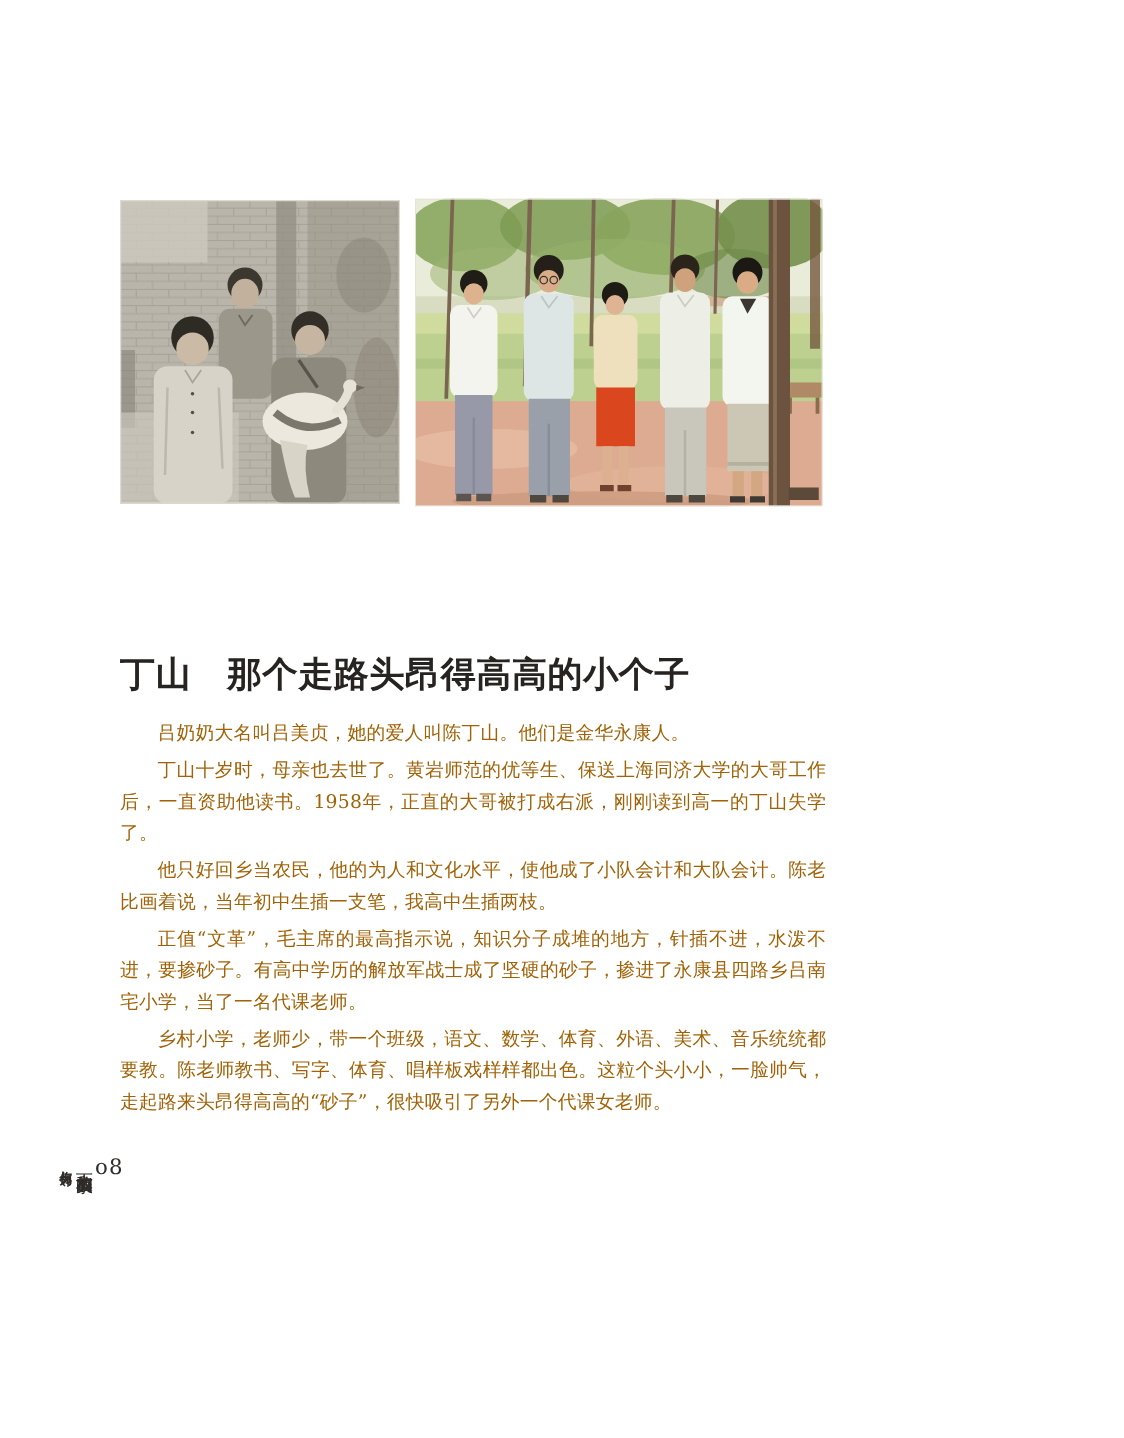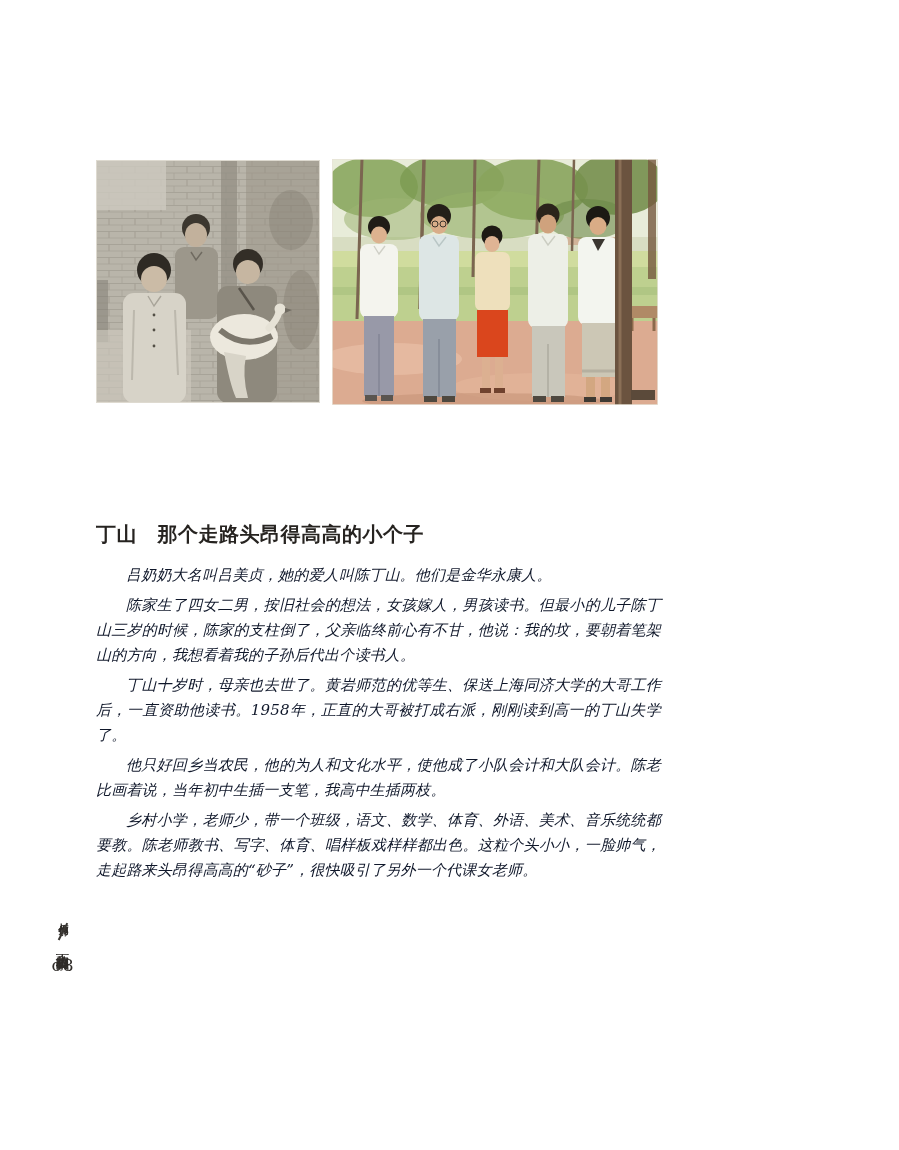--- a/index.html
+++ b/index.html
@@ -7,30 +7,30 @@
     position:relative; width:899px; height:1150px; background:#ffffff;
     font-family:"DejaVu Serif","Liberation Serif",serif; color:#2e2b28; overflow:hidden;
   }
   figure.photo { position:absolute; margin:0; padding:0; }
   figure.photo svg { display:block; width:100%; height:100%; }
   .photo-bw    { left:96px;  top:160px; width:224px; height:243px; }
   .photo-color { left:332px; top:159px; width:326px; height:246px; }
 
   .article { position:absolute; left:96px; top:521px; width:565px; }
   .article h1 {
-    font-size:20px; font-weight:bold; margin:0 0 15px 0; letter-spacing:0.5px; color:#262320;
+    font-size:28px; font-weight:bold; margin:0 0 15px 0; letter-spacing:0.5px; color:#262320;
   }
   .article p {
     font-size:15px; line-height:25px; margin:0 0 5px 0;
-    text-align:justify; text-indent:2em; letter-spacing:0.2px; color:#0f172a;font-style:italic;
+    text-align:justify; text-indent:2em; letter-spacing:0.2px; color:#a16207;
   }
 
   .sidebar {
     position:absolute; left:44px; top:915px; width:38px;
-    display:flex; flex-direction:column; align-items:center;
+    display:flex; flex-direction:row; align-items:center;
   }
   .series-title {
     writing-mode:vertical-rl; text-orientation:upright;
     font-family:"DejaVu Sans","Liberation Sans",sans-serif;
     font-size:10px; font-weight:bold; letter-spacing:1px; color:#2e2b28;
   }
   .sidebar-divider {
     width:1.5px; height:19px; background:#3a3733; transform:rotate(27deg); margin:3px 0 2px 0;
   }
   .book-title {
@@ -176,23 +176,23 @@
       <line x1="288" y1="0" x2="288" y2="246" stroke="#8a6f56" stroke-width="3"></line>
       <rect x="316" y="0" width="8" height="120" fill="#75593f" opacity="0.8"></rect>
       <rect x="299" y="231" width="24" height="10" fill="#5b4a3a"></rect>
       <rect x="0" y="0" width="326" height="246" fill="none" stroke="#e7e3d8" stroke-width="1.5"></rect>
     </svg>
   </figure>
 
   <main class="article">
     <h1>丁山　那个走路头昂得高高的小个子</h1>
     <p>吕奶奶大名叫吕美贞，她的爱人叫陈丁山。他们是金华永康人。</p>
-    <p>陈家生了四女二男，按旧社会的想法，女孩嫁人，男孩读书。但最小的儿子陈丁山三岁的时候，陈家的支柱倒了，父亲临终前心有不甘，他说：我的坟，要朝着笔架山的方向，我想看着我的子孙后代出个读书人。</p>
     <p>丁山十岁时，母亲也去世了。黄岩师范的优等生、保送上海同济大学的大哥工作后，一直资助他读书。1958年，正直的大哥被打成右派，刚刚读到高一的丁山失学了。</p>
     <p>他只好回乡当农民，他的为人和文化水平，使他成了小队会计和大队会计。陈老比画着说，当年初中生插一支笔，我高中生插两枝。</p>
+    <p>正值“文革”，毛主席的最高指示说，知识分子成堆的地方，针插不进，水泼不进，要掺砂子。有高中学历的解放军战士成了坚硬的砂子，掺进了永康县四路乡吕南宅小学，当了一名代课老师。</p>
     <p>乡村小学，老师少，带一个班级，语文、数学、体育、外语、美术、音乐统统都要教。陈老师教书、写字、体育、唱样板戏样样都出色。这粒个头小小，一脸帅气，走起路来头昂得高高的“砂子”，很快吸引了另外一个代课女老师。</p>
   </main>
 
   <aside class="sidebar">
     <div class="series-title">与你为邻</div>
     <div class="sidebar-divider"></div>
     <div class="book-title">丁山和美贞的故事</div>
     <div class="page-number">o8</div>
   </aside>
 

